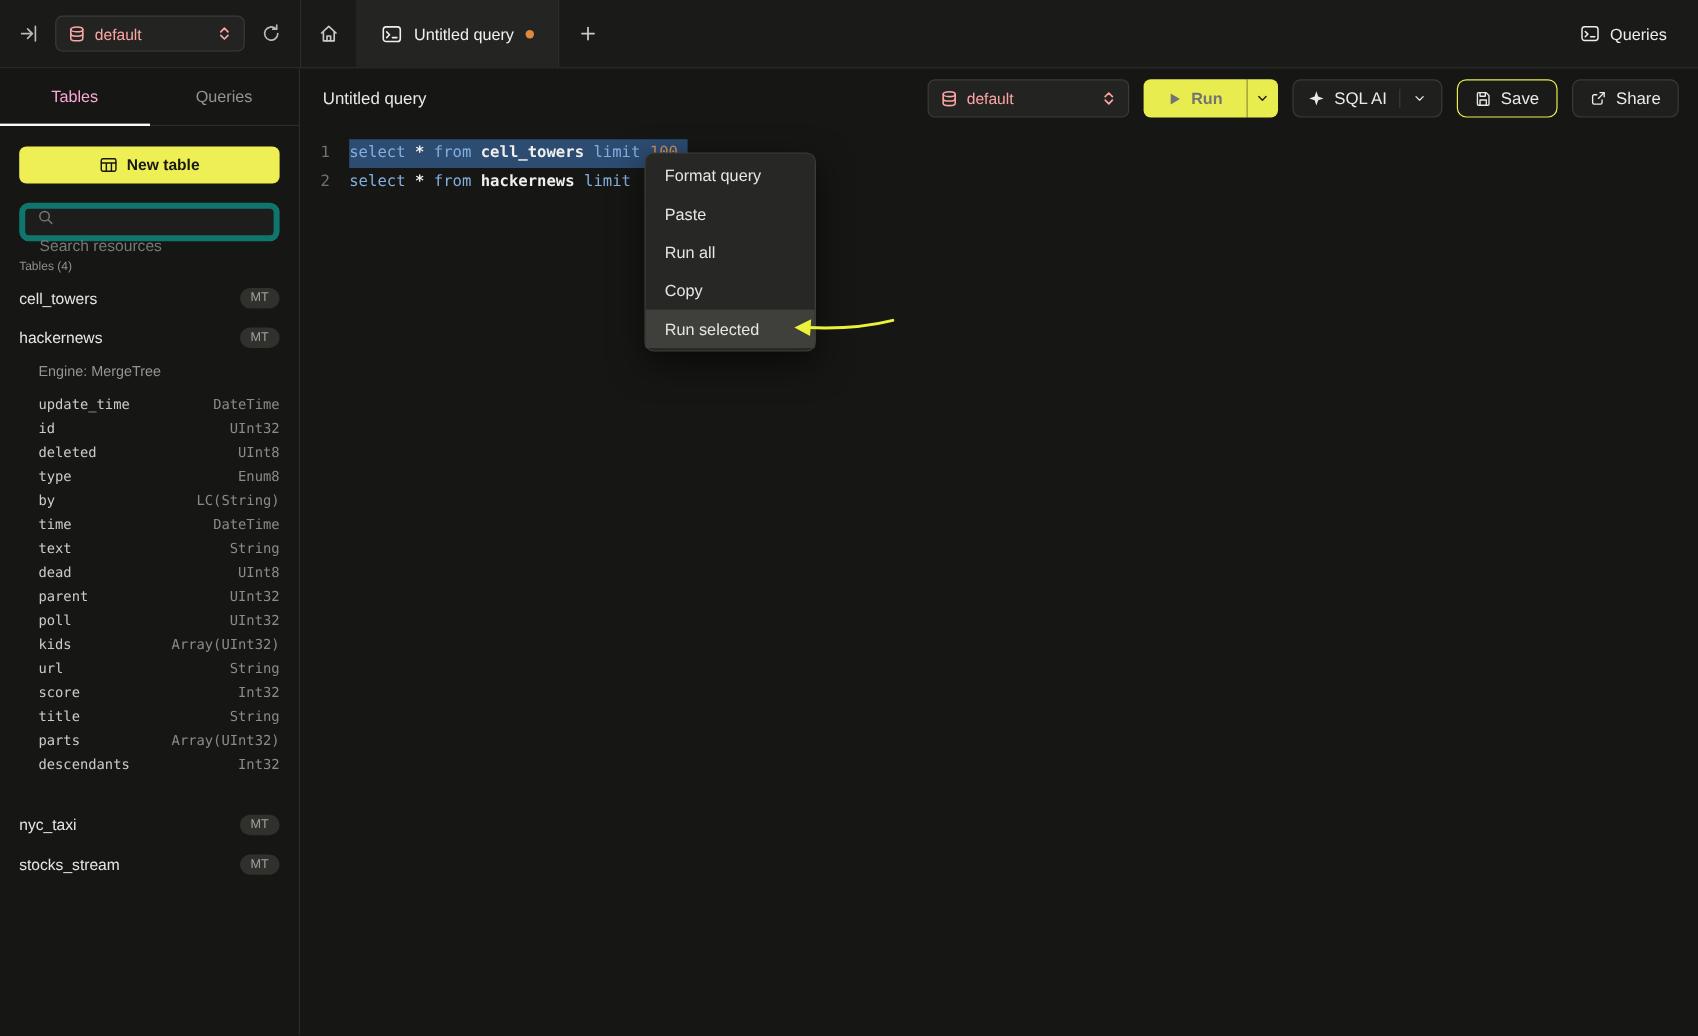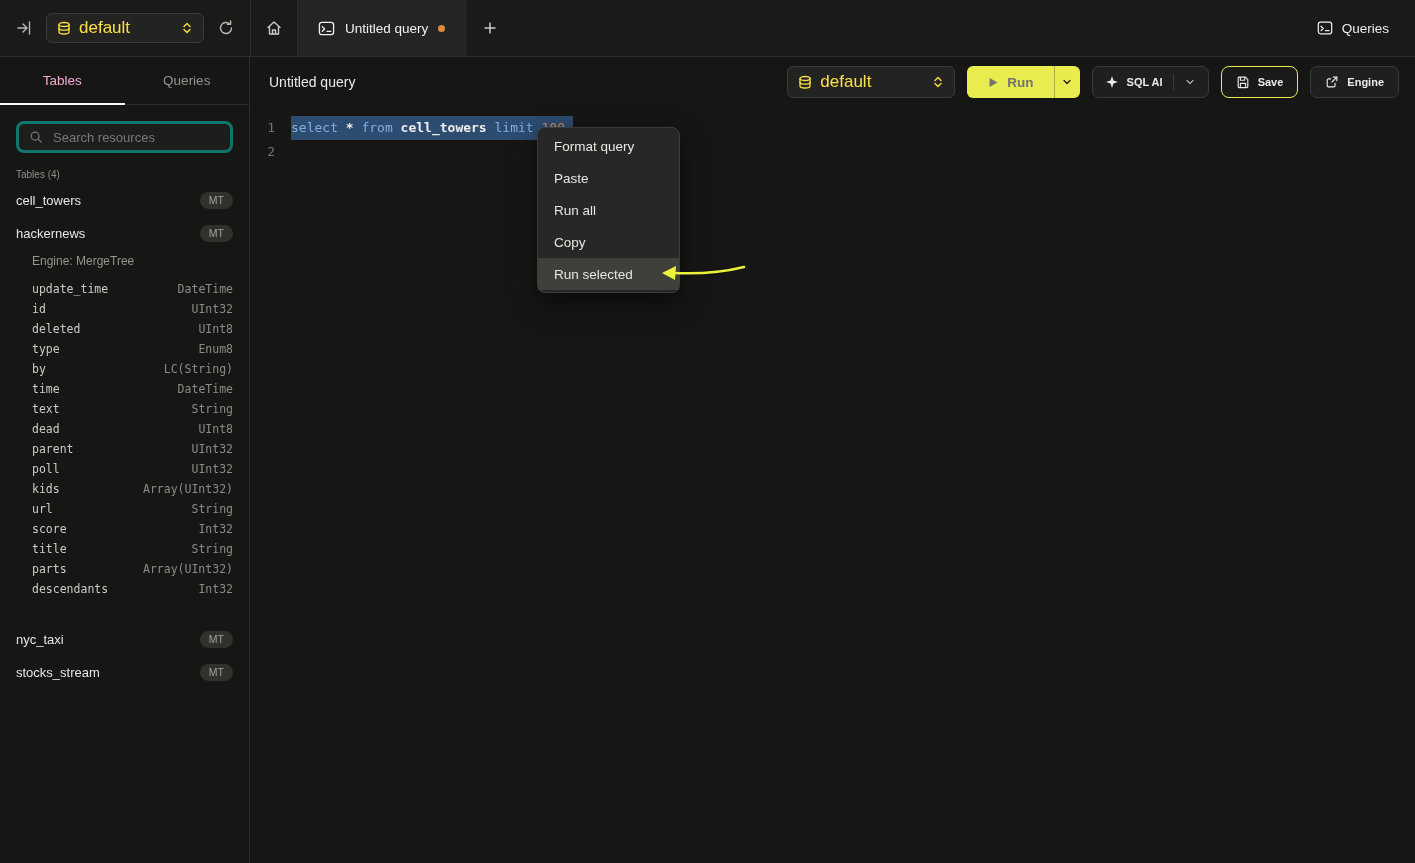--- a/index.html
+++ b/index.html
@@ -10,21 +10,21 @@
     font-family:"Liberation Sans", sans-serif; cursor:default;
   }
   svg { display:block; }
 
   
   .topbar { position:absolute; top:0; left:0; right:0; height:57px;
     background:#1a1a18; border-bottom:1px solid #2c2c29; display:flex; align-items:stretch; }
   .tb-left { flex:0 0 250px; display:flex; align-items:center; gap:14px; padding:0 16px; }
   .icon-btn { background:none; border:none; color:#b9b9b5; padding:0; display:flex; align-items:center; cursor:pointer; }
   .select { display:flex; align-items:center; gap:8px; background:#232321; border:1px solid #3a3a36;
-    border-radius:6px; height:30px; padding:0 10px; color:#fde047; font-size:17px; cursor:pointer; }
+    border-radius:6px; height:30px; padding:0 10px; color:#fca5a5; font-size:13px; cursor:pointer; }
   .select .sel-label { flex:1; }
   .tb-left .select { flex:1; }
   .tb-tab-home { width:48px; display:flex; align-items:center; justify-content:center;
     border-left:1px solid #2c2c29; border-right:1px solid #2c2c29; color:#c9c9c5; cursor:pointer; }
   .tb-tab-active { display:flex; align-items:center; gap:10px; padding:0 20px; background:#242422;
     border-right:1px solid #2c2c29; color:#f0f0ed; font-size:13.5px; cursor:pointer; }
   .dot { width:7px; height:7px; border-radius:50%; background:#de8a3c; }
   .tb-plus { width:48px; display:flex; align-items:center; justify-content:center; color:#c9c9c5; cursor:pointer; }
   .tb-spacer { flex:1; }
   .tb-right { display:flex; align-items:center; gap:9px; padding-right:26px; color:#ededea; font-size:13.5px; cursor:pointer; }
@@ -33,22 +33,22 @@
   .sidebar { position:absolute; top:57px; left:0; width:250px; bottom:0;
     background:#161614; border-right:1px solid #2c2c29; }
   .side-tabs { height:48px; display:flex; border-bottom:1px solid #2c2c29; }
   .side-tab { flex:1; display:flex; align-items:center; justify-content:center;
     font-size:13.5px; color:#94948f; position:relative; cursor:pointer; }
   .side-tab.active { color:#f9a8d4; }
   .side-tab.active::after { content:""; position:absolute; left:0; right:0; bottom:-1px; height:2px; background:#fafaf7; }
   .new-table { margin:17px 16px 0; width:calc(100% - 32px); height:31px; background:#edef55; border:none;
     border-radius:6px; display:flex; align-items:center; justify-content:center; gap:8px;
     color:#19190f; font-size:13px; font-weight:600; font-family:inherit; cursor:pointer; }
-  .search { margin:16px 16px 0; height:32px; background:#1d1d1b; border:3px solid #0f766e; border-radius:8px;
-    display:flex; align-items:center; gap:8px; padding:0 10px; color:#787874; }
+  .search { margin:16px 16px 0; height:32px; background:#1d1d1b; border:5px solid #0f766e; border-radius:8px;
+    display:flex; align-items:flex-start; gap:8px; padding:0 10px; color:#787874;flex-direction:column; }
   .search input { background:transparent; border:none; outline:none; color:#d6d6d2; font-size:13px; width:100%; font-family:inherit; }
   .search input::placeholder { color:#787874; }
   .section-label { margin:16px 16px 4px; color:#8f8f8a; font-size:10px; }
   .tbl-row { height:33px; display:flex; align-items:center; justify-content:space-between; padding:0 16px; cursor:pointer; }
   .tbl-name { font-size:13px; color:#e6e6e2; }
   .badge { background:#30302d; color:#a2a29d; font-size:10.5px; border-radius:9px; padding:3px 9px; line-height:1; }
   .tbl-details { padding:0 16px 0 32px; margin-bottom:24px; }
   .engine { color:#95958f; font-size:12px; margin:4px 0 11px; }
   .col-row { display:flex; justify-content:space-between; font-family:"DejaVu Sans Mono", monospace;
     font-size:11.5px; line-height:20px; }
@@ -61,22 +61,22 @@
   .page-title { font-size:14px; color:#e8e8e5; }
   .spacer { flex:1; }
   .controls { display:flex; align-items:center; gap:12px; }
   .toolbar-db { width:168px; height:32px; }
   .run-group { display:flex; align-items:stretch; }
   .run-main { height:32px; display:flex; align-items:center; gap:8px; background:#e9ec4f; color:#737373;
     font-size:13.5px; font-weight:600; padding:0 20px; border:none; border-radius:6px 0 0 6px; font-family:Liberation Sans, sans-serif; cursor:pointer; }
   .run-chev { width:26px; display:flex; align-items:center; justify-content:center; background:#e9ec4f;
     border:none; border-left:1px solid #a9ac3c; border-radius:0 6px 6px 0; color:#1c1c10; cursor:pointer; }
   .btn-dark { height:32px; display:flex; align-items:center; gap:8px; background:#1f1f1d;
-    border:1px solid #3a3a36; border-radius:7px; color:#eaeae7; font-size:11px; padding:0 12px;
-    font-family:inherit; cursor:pointer;font-weight:bold; }
+    border:1px solid #3a3a36; border-radius:7px; color:#eaeae7; font-size:14px; padding:0 12px;
+    font-family:inherit; cursor:pointer; }
   .vdiv { width:1px; height:16px; background:#3a3a36; margin:0 2px; }
   .btn-save { border:1.5px solid #e9ec4f; border-radius:8px; background:#1a1a18; padding:0 14px; }
   .btn-share { padding:0 14px; }
 
   
   .editor { padding-top:9px; font-family:"DejaVu Sans Mono", monospace; font-size:13px; }
   .ed-line { display:flex; line-height:24px; }
   .ln { flex:0 0 24px; width:24px; text-align:right; color:#74746f; }
   .code { margin-left:16px; white-space:pre; color:#dcdcd8; }
   .code.sel { background:#2c4c72; padding-right:8px; }
@@ -180,20 +180,29 @@
 <div class="sidebar">
   <div class="side-tabs">
     <div class="side-tab active">
       <span>Tables</span>
     </div>
     <div class="side-tab">
       <span>Queries</span>
     </div>
   </div>
 
+  <button class="new-table">
+    <span>
+      <svg width="15" height="15" viewBox="0 0 16 16" fill="none" stroke="currentColor" stroke-width="1.3" stroke-linecap="round">
+          <rect x="1.5" y="2.5" width="13" height="11" rx="1.5"></rect>
+          <path d="M1.5 6.2h13M6 6.2v7.3M10.5 6.2v7.3"></path>
+        </svg>
+    </span>
+    <span>New table</span>
+  </button>
 
   <div class="search">
     <span>
       <svg width="14" height="14" viewBox="0 0 16 16" fill="none" stroke="currentColor" stroke-width="1.4" stroke-linecap="round">
           <circle cx="7" cy="7" r="4.5"></circle>
           <path d="M10.5 10.5 14 14"></path>
         </svg>
     </span>
     <input type="text" placeholder="Search resources" style="">
   </div>
@@ -354,34 +363,35 @@
       </button>
 
       <button class="btn-dark btn-share">
         <span>
           <svg width="14" height="14" viewBox="0 0 16 16" fill="none" stroke="currentColor" stroke-width="1.3" stroke-linecap="round" stroke-linejoin="round">
               <path d="M6.5 4.5H4A1.5 1.5 0 0 0 2.5 6v6A1.5 1.5 0 0 0 4 13.5h6a1.5 1.5 0 0 0 1.5-1.5V9.5"></path>
               <path d="M9.5 2.5h4v4"></path>
               <path d="M13.5 2.5 8 8"></path>
             </svg>
         </span>
-        <span>Engine</span>
+        <span>Share</span>
       </button>
 
     </div>
   </div>
 
   <div class="editor">
     <div>
         <div class="ed-line">
           <span class="ln">1</span>
           <span class="code sel"><span class="tok-kw">select</span><span class="tok-plain"> </span><span class="tok-op">*</span><span class="tok-plain"> </span><span class="tok-kw">from</span><span class="tok-plain"> </span><span class="tok-ident">cell_towers</span><span class="tok-plain"> </span><span class="tok-kw">limit</span><span class="tok-plain"> </span><span class="tok-num">100</span></span>
         </div>
         <div class="ed-line">
           <span class="ln">2</span>
+          <span class="code"><span class="tok-kw">select</span><span class="tok-plain"> </span><span class="tok-op">*</span><span class="tok-plain"> </span><span class="tok-kw">from</span><span class="tok-plain"> </span><span class="tok-ident">hackernews</span><span class="tok-plain"> </span><span class="tok-kw">limit</span></span>
         </div>
       </div>
   </div>
 </div>
 
 <div class="context-menu">
     <div class="menu-item">Format query</div>
     <div class="menu-item">Paste</div>
     <div class="menu-item">Run all</div>
     <div class="menu-item">Copy</div>

